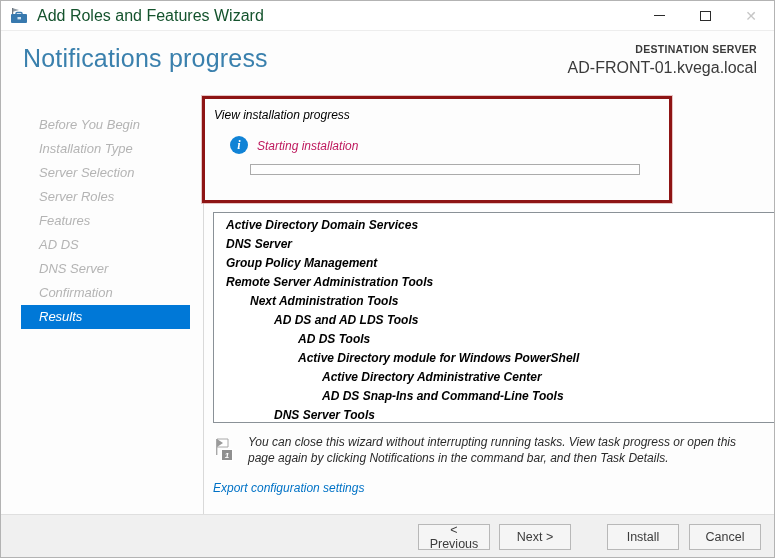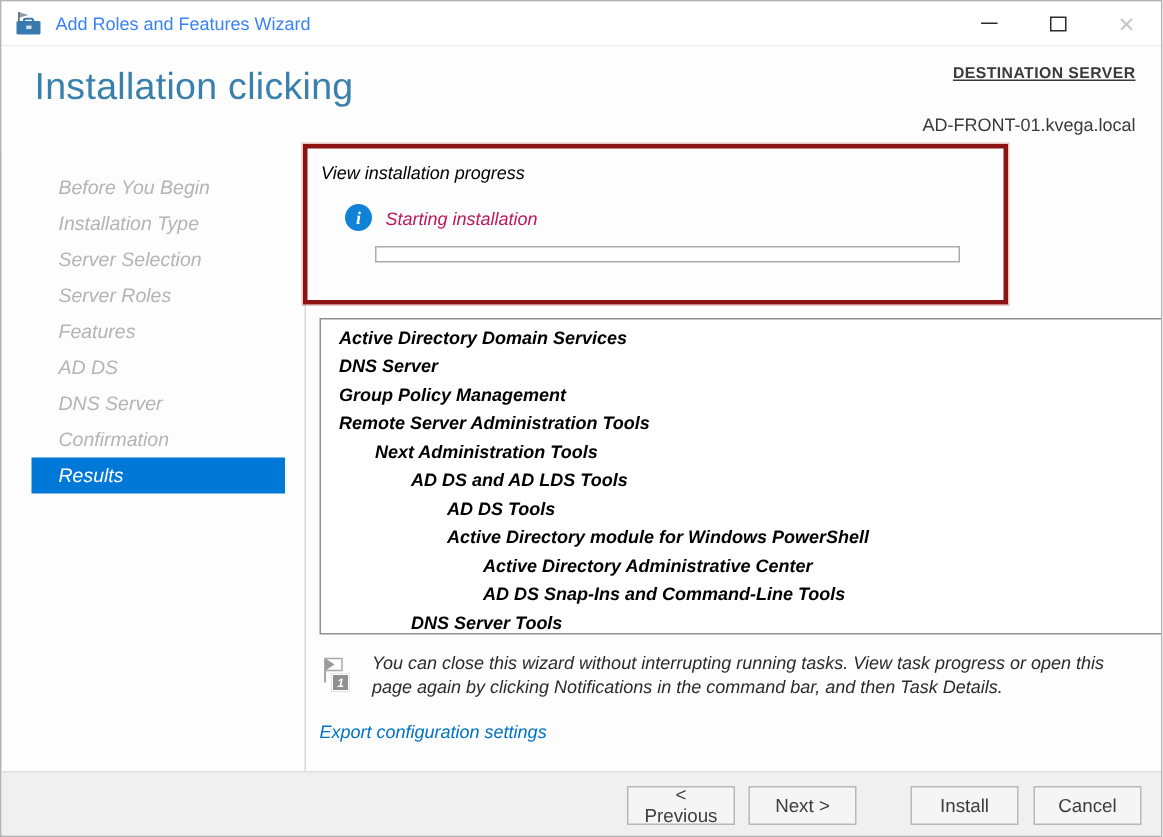--- a/index.html
+++ b/index.html
@@ -10,33 +10,33 @@
     position:relative; width:775px; height:558px;
     background:#fdfdfd; border:1px solid #b3b3b3; overflow:hidden;
   }
 
   
   .titlebar {
     height:30px; display:flex; align-items:center;
     background:#ffffff; border-bottom:1px solid #ededed;
   }
   .app-icon { margin-left:9px; width:19px; height:17px; flex:0 0 auto; }
-  .title-text { margin-left:8px; font-size:12px; color:#3b82f6; }
+  .title-text { margin-left:8px; font-size:16px; color:#14532d; }
   .win-controls { margin-left:auto; display:flex; height:100%; }
   .win-btn { width:46px; height:100%; display:flex; align-items:center; justify-content:center; cursor:default; }
   .glyph-min { width:11px; height:0; border-top:1.6px solid #2b2b2b; }
   .glyph-max { width:11px; height:10px; border:1.4px solid #2b2b2b; background:transparent; }
   .glyph-close { font-size:14px; color:#c6c6c6; line-height:1; }
 
   
   .header { position:relative; height:70px; background:#fdfdfd; }
   .page-title { position:absolute; left:22px; top:13px; font-size:25px; color:#3a80ad; letter-spacing:0.2px; }
   .dest { position:absolute; right:17px; top:12px; text-align:right; color:#3a3a3a; }
-  .dest-label { font-size:10.5px; font-weight:bold; letter-spacing:0.3px;text-decoration:underline; }
-  .dest-server { font-size:12px; margin-top:21px; }
+  .dest-label { font-size:10.5px; font-weight:bold; letter-spacing:0.3px; }
+  .dest-server { font-size:16px; margin-top:4px; }
 
   
   .bodyarea { position:absolute; top:100px; left:0; right:0; bottom:43px; display:flex;font-style:italic; }
   .sidebar { width:203px; flex:0 0 auto; border-right:1px solid #d9d9d9; padding-top:12px; }
   .side-item { height:24px; line-height:24px; padding-left:38px; font-size:13px; color:#b4b4b4; white-space:nowrap; }
   .side-item.selected {
     background:#0078d7; color:#ffffff;
     margin-left:20px; margin-right:13px; padding-left:18px;
   }
 
@@ -120,21 +120,21 @@
       <div class="win-btn">
           <div class="glyph-max"></div>
         </div>
       <div class="win-btn">
           <span class="glyph-close">✕</span>
         </div>
     </div>
   </div>
 
   <div class="header">
-    <div class="page-title">Installation clicking</div>
+    <div class="page-title">Notifications progress</div>
     <div class="dest">
       <div class="dest-label">DESTINATION SERVER</div>
       <div class="dest-server">AD-FRONT-01.kvega.local</div>
     </div>
   </div>
 
   <div class="bodyarea">
 
     <div class="sidebar">
       <div class="side-item">Before You Begin</div>

